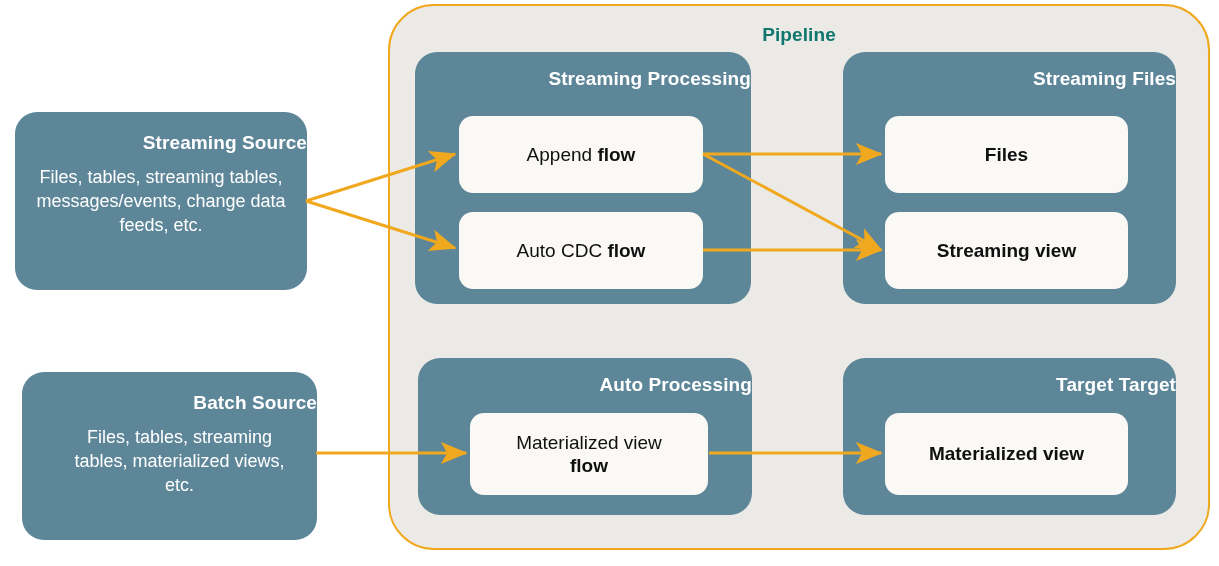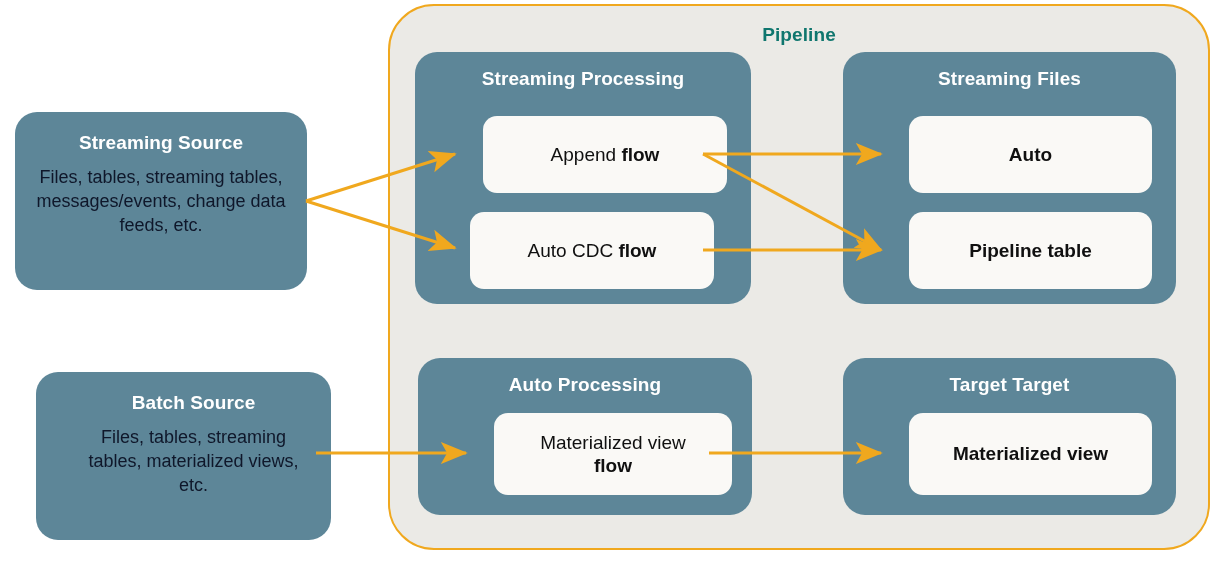--- a/index.html
+++ b/index.html
@@ -46,25 +46,25 @@
   .teal-box {
     position: absolute;
     background: #5d8698;
     border-radius: 22px;
     box-sizing: border-box;
   }
   .teal-title {
     color: #ffffff;
     font-size: 19px;
     font-weight: bold;
-    text-align: center;
+    text-align: right;
     letter-spacing: .1px;
   }
   .source-body {
-    color: #0f172a;
+    color: #ffffff;
     font-size: 18px;
     text-align: center;
     line-height: 1.33;
     font-weight: normal;
   }
 
   
   .source-box {
     padding-top: 20px;
   }
@@ -80,21 +80,20 @@
     background: #faf9f6;
     border-radius: 14px;
     display: flex;
     align-items: center;
     justify-content: center;
     text-align: center;
     color: #101010;
     font-size: 19px;
     line-height: 1.22;
     box-sizing: border-box;
-    margin-left: 24px;
   }
   .card b { font-weight: bold; }
   .card .lite { font-weight: normal; }
   .card.strong { font-weight: bold; }
 
   
   #arrows {
     position: absolute;
     left: 0;
     top: 0;
@@ -109,43 +108,43 @@
 <div id="stage">
 
   <div class="pipeline-container"></div>
   <div class="pipeline-title">Pipeline</div>
 
   <div class="teal-box source-box" style="left:15px; top:112px; width:292px; height:178px;">
     <div class="teal-title">Streaming Source</div>
     <div class="source-body" style="padding:0 14px;">Files, tables, streaming tables, messages/events, change data feeds, etc.</div>
   </div>
 
-  <div class="teal-box source-box" style="left:36px; top:372px; width:295px; height:168px;padding-left:20px;">
+  <div class="teal-box source-box" style="left:22px; top:372px; width:295px; height:168px;padding-left:20px;">
     <div class="teal-title">Batch Source</div>
     <div class="source-body" style="padding:0 18px;margin-top:8px;">Files, tables, streaming tables, materialized views, etc.</div>
   </div>
 
   <div class="teal-box group-box" style="left:415px; top:52px; width:336px; height:252px;">
     <div class="teal-title">Streaming Processing</div>
   </div>
   <div class="card" style="left:459px; top:116px; width:244px; height:77px;">
     <span><span class="lite">Append </span><b>flow</b></span>
   </div>
-  <div class="card" style="left:446px; top:212px; width:244px; height:77px;">
+  <div class="card" style="left:459px; top:212px; width:244px; height:77px;">
     <span><span class="lite">Auto CDC </span><b>flow</b></span>
   </div>
 
   <div class="teal-box group-box" style="left:843px; top:52px; width:333px; height:252px;">
     <div class="teal-title">Streaming Files</div>
   </div>
   <div class="card strong" style="left:885px; top:116px; width:243px; height:77px;">
-    <span>Auto</span>
+    <span>Files</span>
   </div>
   <div class="card strong" style="left:885px; top:212px; width:243px; height:77px;">
-    <span>Pipeline table</span>
+    <span>Streaming view</span>
   </div>
 
   <div class="teal-box group-box" style="left:418px; top:358px; width:334px; height:157px;">
     <div class="teal-title">Auto Processing</div>
   </div>
   <div class="card" style="left:470px; top:413px; width:238px; height:82px;">
     <span>
       <span class="lite">Materialized view</span><br>
       <b>flow</b>
     </span>

